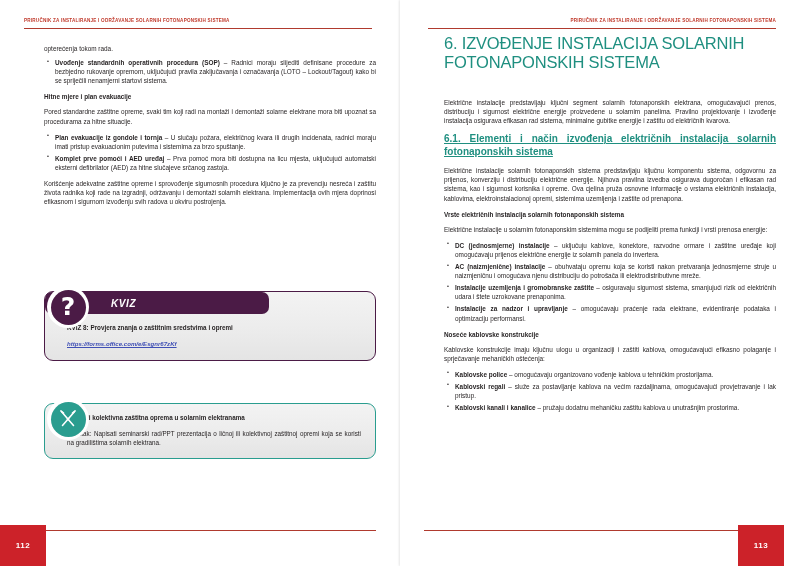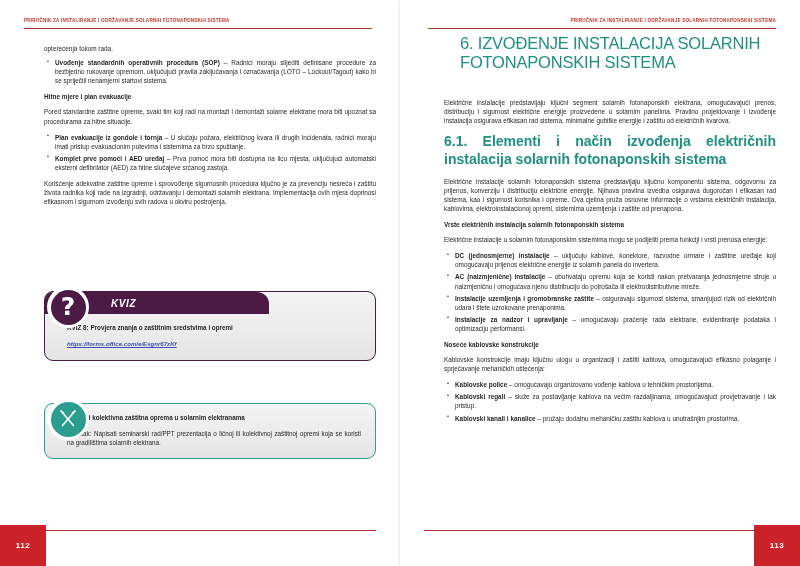--- a/index.html
+++ b/index.html
@@ -82,35 +82,36 @@
     left: -8px;
     top: -0.5px;
     font-size: 5.5px;
     color: #231f20;
   }
   ul li b { font-weight: 700; }
 
   
   .chapter-title {
     position: absolute;
-    left: 460px;
+    left: 444px;
     top: 34px;
     width: 336px;
     font-size: 16.5px;
     line-height: 1.16;
     font-weight: 400;
     color: #1f8f80;
     letter-spacing: -0.2px;
   }
   .section-title {
-    font-size: 14px;
+    font-size: 10px;
     font-weight: 700;
     color: #1f8f80;
     line-height: 1.3;
     margin: 0 0 8px 0;
+    text-decoration: underline;
   }
 
   
   .callout {
     position: absolute;
     left: 44px;
     width: 332px;
     box-sizing: border-box;
   }
   .callout-shell {
@@ -182,21 +183,21 @@
   .badge-q {
     font-size: 25px;
     font-weight: 700;
     line-height: 1;
     color: #ffffff;
     font-family: "DejaVu Sans", sans-serif;
     margin-top: -1px;
   }
 
   .quiz .callout-shell { border-color: #4b1b46; }
-  .quiz .callout-tab   { background: #4b1b46; }
+  .quiz .callout-tab   { background: #4b1b46; border-radius: 7px; }
   .quiz .badge-inner   { background: #4b1b46; }
 
   .task .callout-shell { border-color: #2a9d8f; }
   .task .callout-tab   { background: #2a9d8f; }
   .task .badge-inner   { background: #2a9d8f; }
 
   
   .foot-rule {
     position: absolute;
     bottom: 35px;
@@ -214,21 +215,21 @@
     background: #cc2229;
     color: #ffffff;
     font-size: 8px;
     font-weight: 700;
     letter-spacing: 0.6px;
     display: flex;
     align-items: center;
     justify-content: center;
   }
   .pagenum-left  { left: 0; }
-  .pagenum-right { right: 0; }
+  .pagenum-right { right: 16px; }
 </style>
 </head>
 <body>
 
 <div class="spread">
 
   <div class="page page-left">
 
     <div class="rh rh-left">PRIRUČNIK ZA INSTALIRANJE I ODRŽAVANJE SOLARNIH FOTONAPONSKIH SISTEMA</div>
     <div class="rh-rule rh-rule-left"></div>

